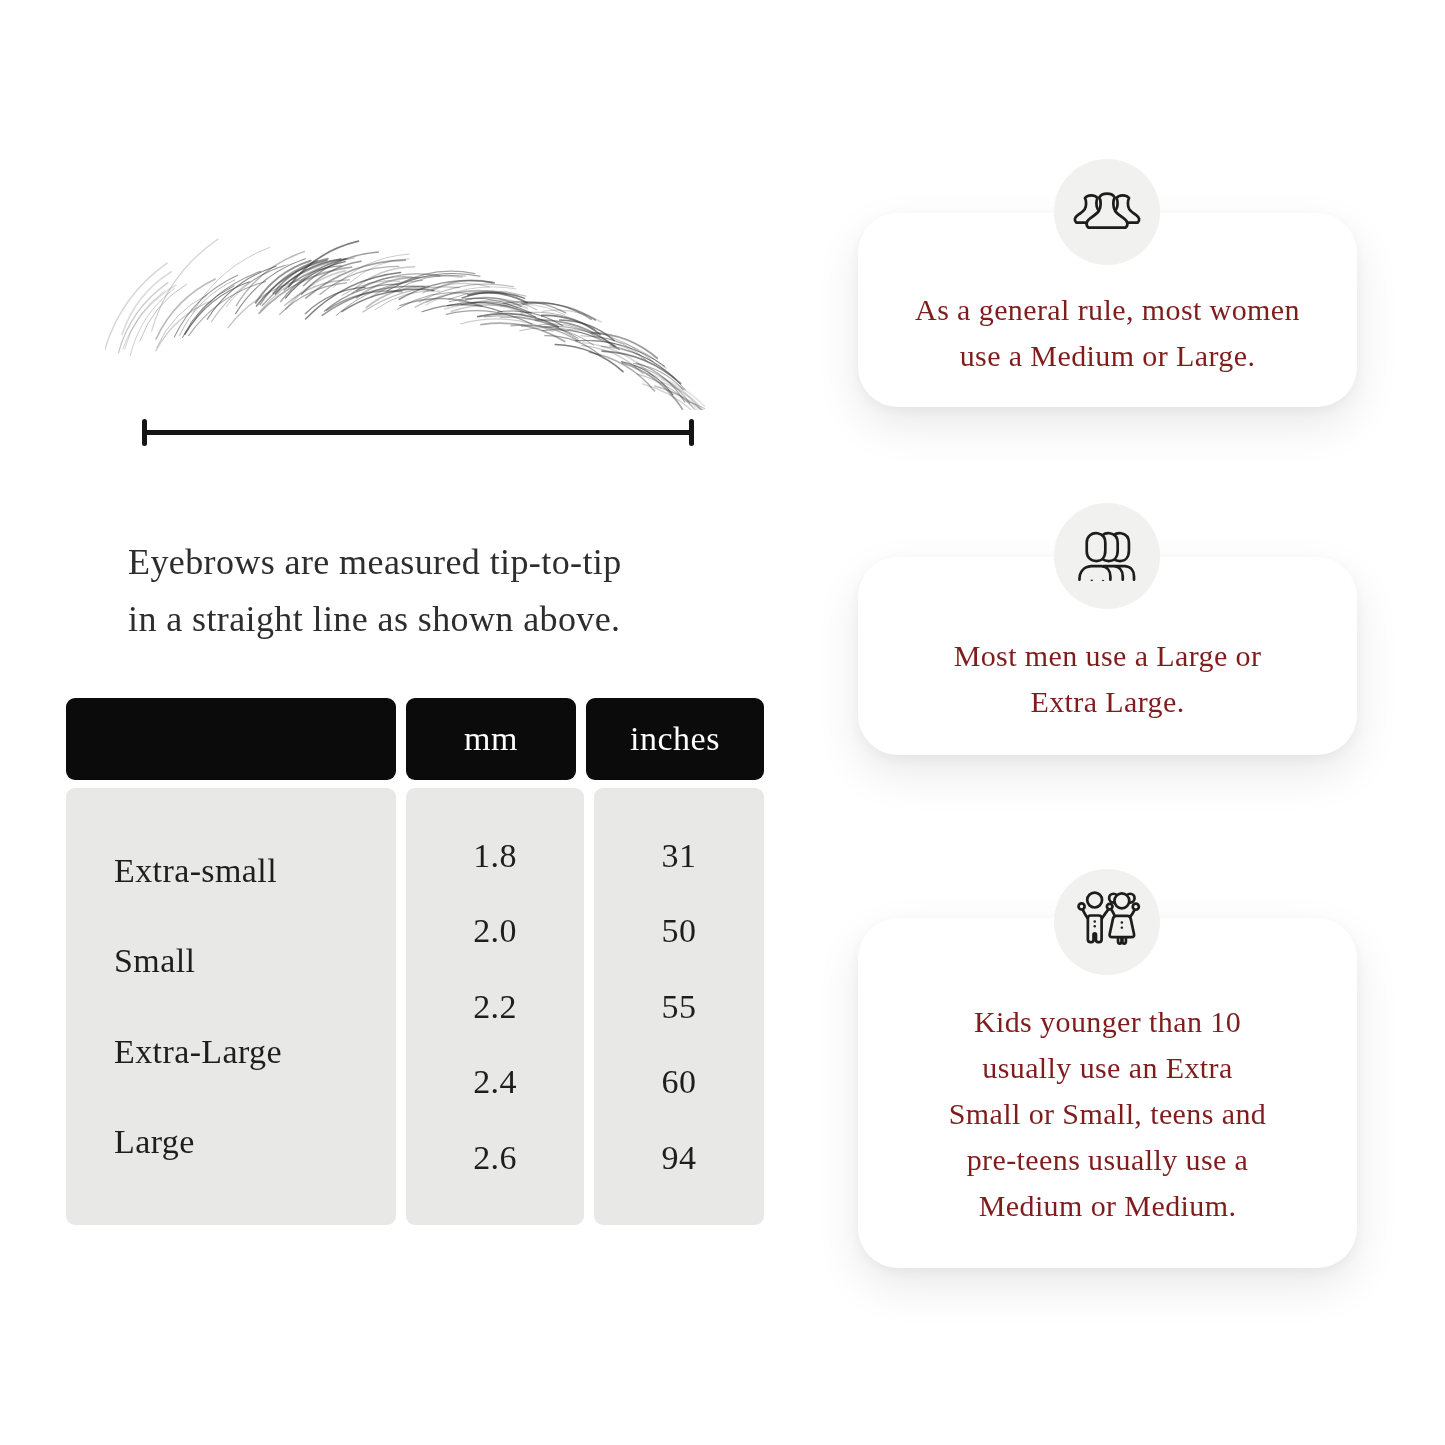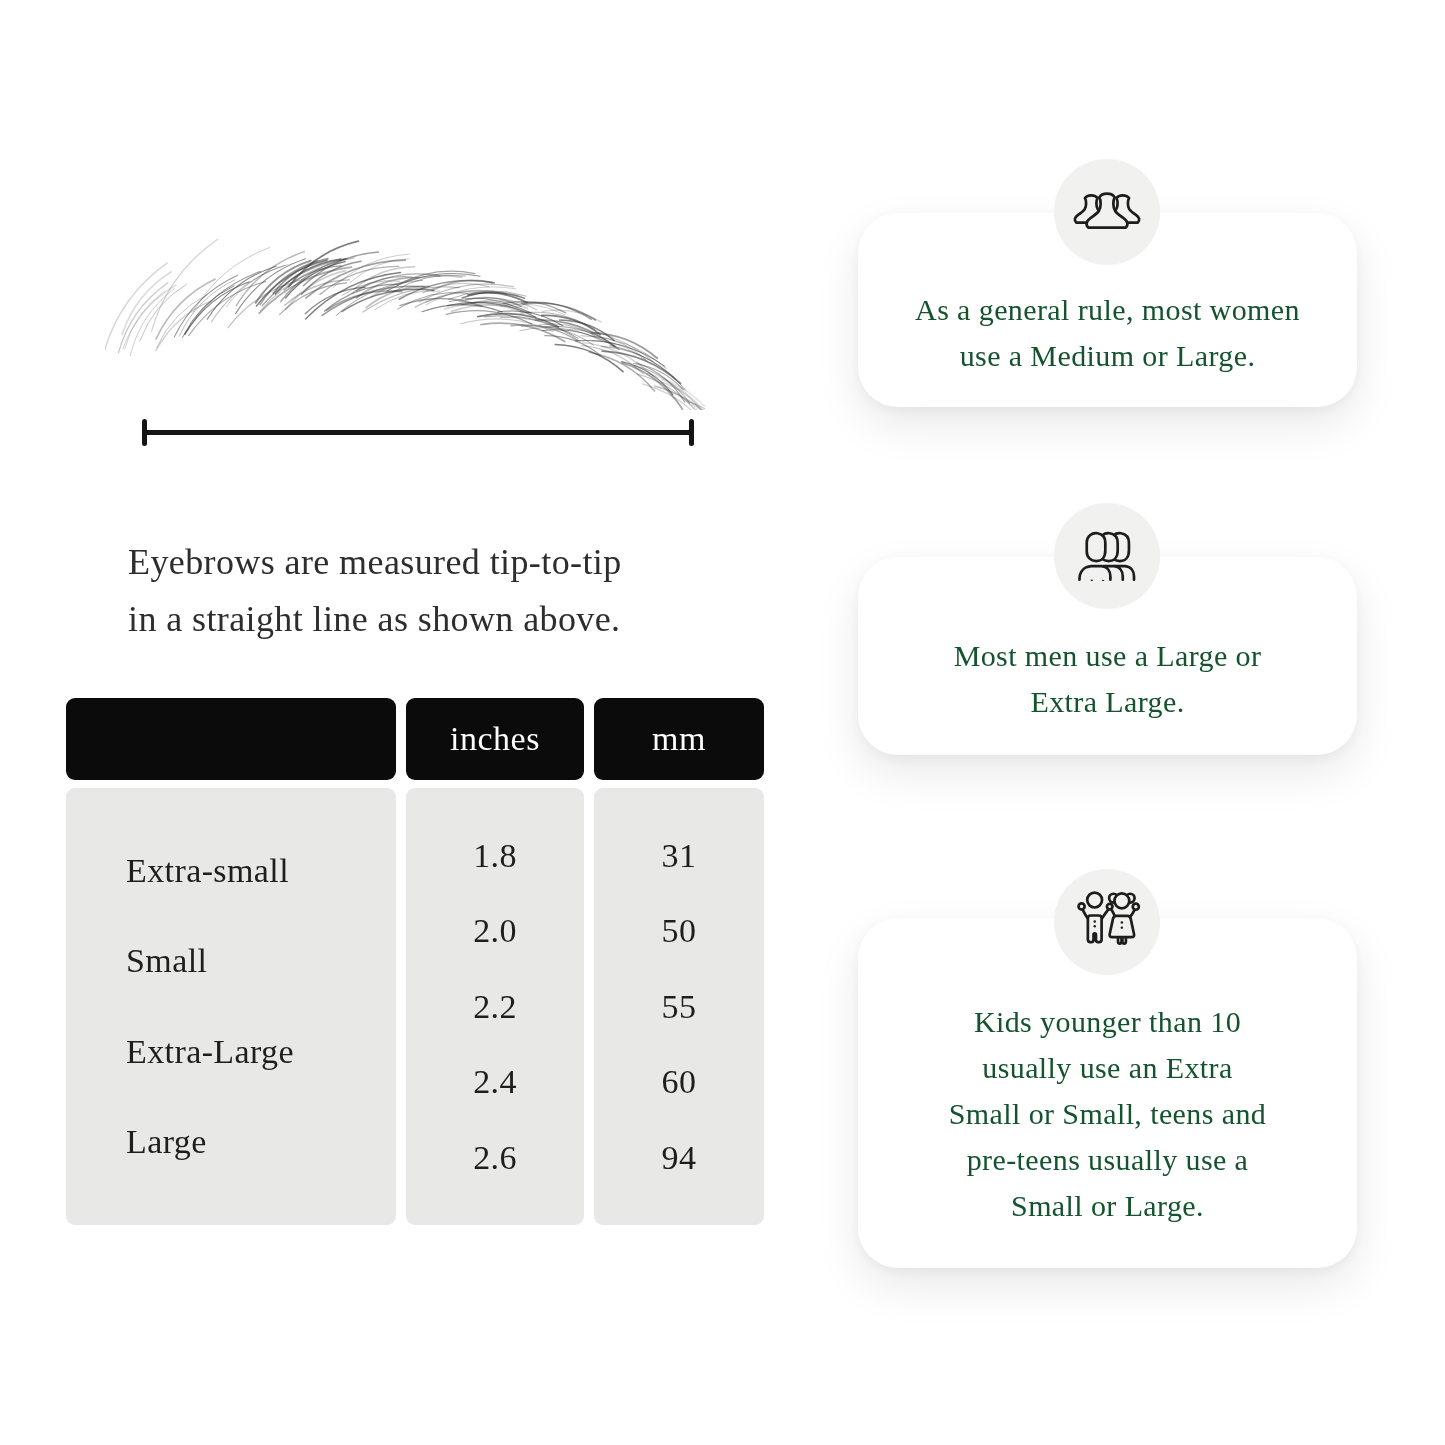--- a/index.html
+++ b/index.html
@@ -17,35 +17,35 @@
   .caption{position:absolute;left:128px;top:534px;font-size:36px;line-height:57px;
     color:#2d2d2d;letter-spacing:0.4px;white-space:nowrap;}
   
   .table{position:absolute;left:66px;top:698px;width:698px;}
   .thead{display:flex;gap:10px;}
   .th{height:82px;background:#0b0b0b;border-radius:9px;color:#ffffff;
       display:flex;align-items:center;justify-content:center;font-size:34px;letter-spacing:0.5px;}
   .w1{width:330px;} .w2{width:178px;} .w3{width:170px;}
   .tbody{display:flex;gap:10px;margin-top:8px;}
   .col{background:#e8e8e7;border-radius:9px;height:437px;box-sizing:border-box;
-       display:flex;flex-direction:column;justify-content:space-evenly;padding:12px 16px;}
+       display:flex;flex-direction:column;justify-content:space-evenly;padding:12px 4px;}
   .cell{font-size:34px;color:#1e1e1e;letter-spacing:0.4px;line-height:40px;}
   .col.labels .cell{padding-left:44px;}
   .col.nums .cell{text-align:center;}
   
   .card{position:absolute;left:858px;width:499px;background:#ffffff;border-radius:40px;
         box-shadow:0 18px 45px rgba(0,0,0,0.09),0 4px 12px rgba(0,0,0,0.04);}
   .card.c1{top:213px;height:194px;}
   .card.c2{top:557px;height:198px;}
   .card.c3{top:918px;height:350px;}
   .badge{position:absolute;left:1054px;width:106px;height:106px;border-radius:50%;
          background:#f1f1f0;display:flex;align-items:center;justify-content:center;}
   .badge.b1{top:159px;} .badge.b2{top:503px;} .badge.b3{top:869px;}
   .card-text{position:absolute;left:858px;width:499px;text-align:center;
-             font-size:30px;line-height:46px;color:#14532d;letter-spacing:0.4px;}
+             font-size:30px;line-height:46px;color:#7f1d1d;letter-spacing:0.4px;}
   .card-text.t1{top:287px;} .card-text.t2{top:633px;} .card-text.t3{top:999px;}
   .icon{stroke:#1d1d1d;fill:none;stroke-width:2.4;stroke-linecap:round;stroke-linejoin:round;}
   .icon .fillbg{fill:#f1f1f0;stroke:none;}
   .icon .fillboth{fill:#f1f1f0;}
   .icon .dot{fill:#1d1d1d;stroke:none;}
 </style>
 </head>
 <body>
 
 <div class="canvas">
@@ -194,22 +194,22 @@
   </div>
 
   <div class="caption">
     <div>Eyebrows are measured tip-to-tip</div>
     <div>in a straight line as shown above.</div>
   </div>
 
   <div class="table">
     <div class="thead">
       <div class="th w1"></div>
+      <div class="th w3">mm</div>
       <div class="th w2">inches</div>
-      <div class="th w3">mm</div>
     </div>
     <div class="tbody">
       <div class="col labels w1">
         <div class="cell">Extra-small</div>
         <div class="cell">Small</div>
         <div class="cell">Extra-Large</div>
         <div class="cell">Large</div>
       </div>
       <div class="col nums w2">
         <div class="cell">1.8</div>
@@ -286,16 +286,16 @@
   </div>
   <div class="card-text t2">
     <div>Most men use a Large or</div>
     <div>Extra Large.</div>
   </div>
   <div class="card-text t3">
     <div>Kids younger than 10</div>
     <div>usually use an Extra</div>
     <div>Small or Small, teens and</div>
     <div>pre-teens usually use a</div>
-    <div>Small or Large.</div>
+    <div>Medium or Medium.</div>
   </div>
 
 </div>
 
 </body></html>

